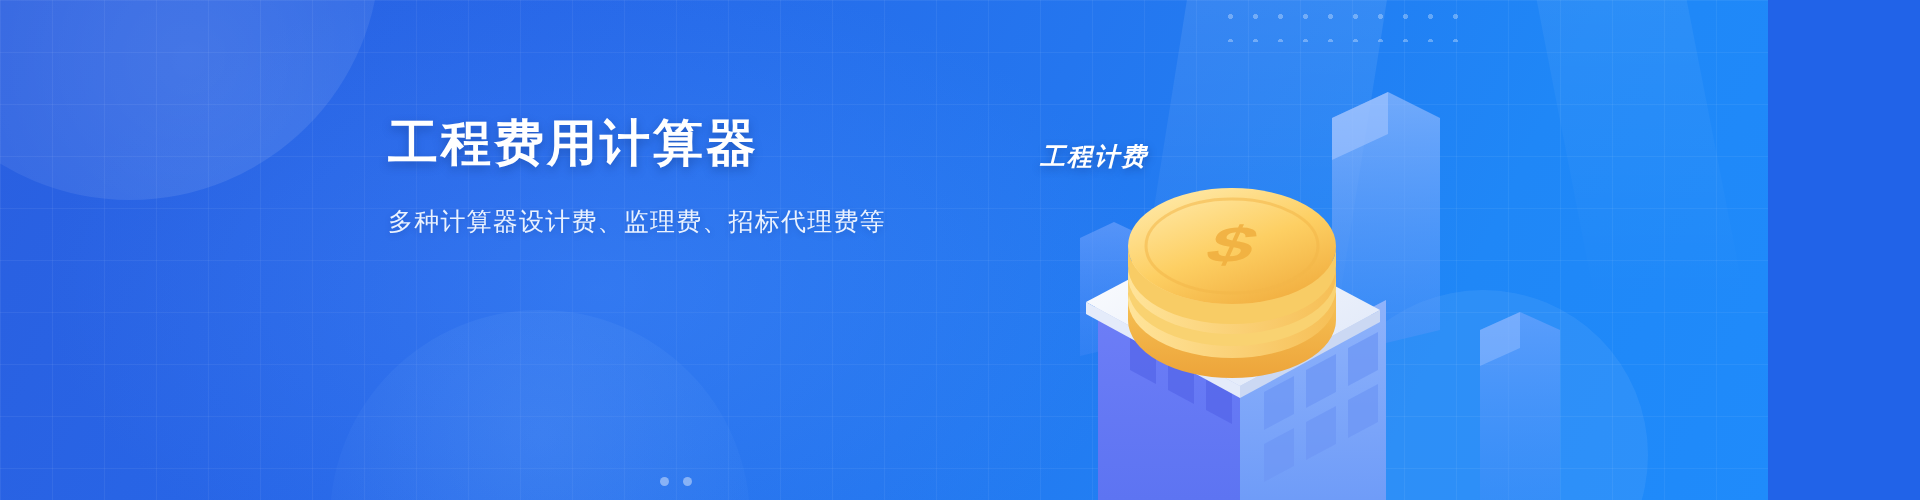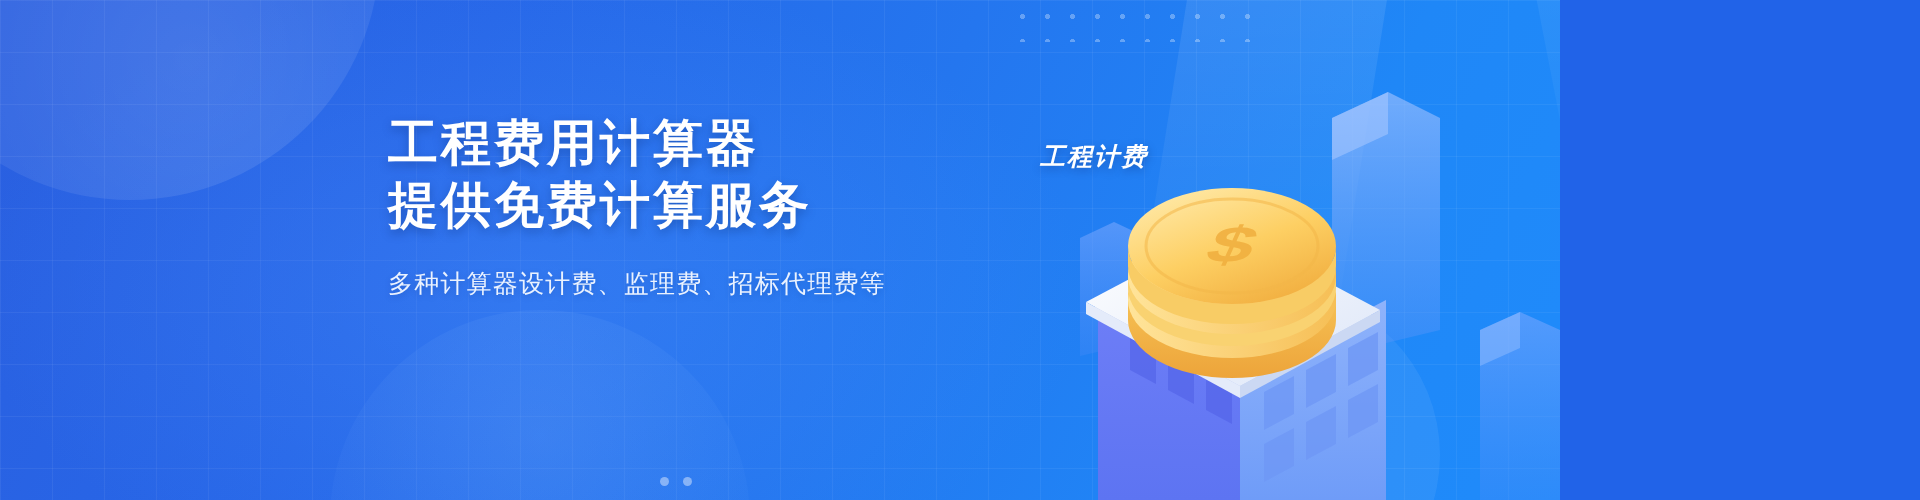--- a/index.html
+++ b/index.html
@@ -2,21 +2,21 @@
 <html><head>
 <meta charset="utf-8">
 <style>
   html,body{margin:0;padding:0;}
   body{
     width:1920px;height:500px;overflow:hidden;
     font-family:"Liberation Sans","DejaVu Sans",sans-serif;
     background:#2163e8;
   }
   .banner{
-    position:relative;width:1560px;height:500px;overflow:hidden;
+    position:relative;width:1768px;height:500px;overflow:hidden;
     background:linear-gradient(115deg,#2a5fe0 0%,#2767e8 28%,#2476ef 55%,#1f87f7 80%,#1f8bfb 100%);
   }
   
   .grid{
     position:absolute;inset:0;
     background-image:
       linear-gradient(to right, rgba(255,255,255,.055) 1px, transparent 1px),
       linear-gradient(to bottom, rgba(255,255,255,.055) 1px, transparent 1px);
     background-size:52px 52px;
     pointer-events:none;
@@ -99,21 +99,20 @@
   <div class="circle circle-bl"></div>
   <div class="circle circle-br"></div>
 
   <div class="dots"></div>
 
   <div class="beam beam-a"></div>
   <div class="beam beam-b"></div>
 
   <div class="copy">
     <div class="title-line">工程费用计算器</div>
-    <div class="title-line">提供免费计算服务</div>
     <div class="sub">
       <div class="sub-line">多种计算器设计费、监理费、招标代理费等</div>
     </div>
   </div>
 
   <div class="illus">
 
     <svg width="720" height="500" viewBox="0 0 720 500">
       <defs>
         <linearGradient id="barA" x1="0" y1="0" x2="0" y2="1">

